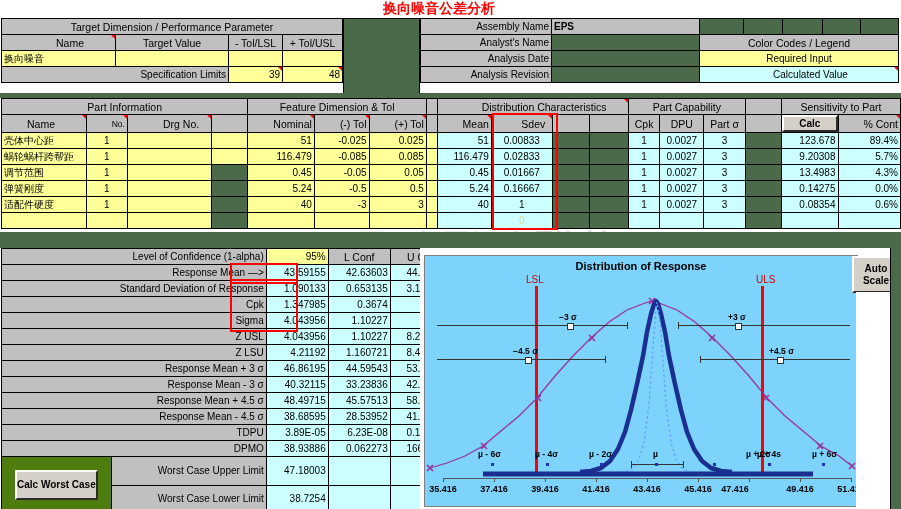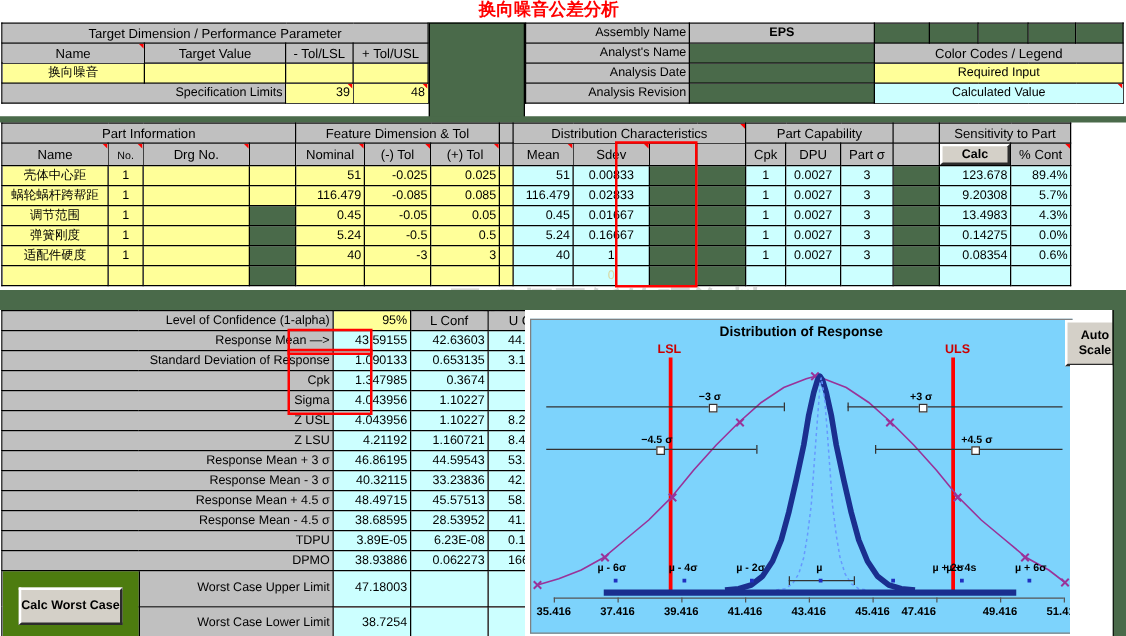--- a/index.html
+++ b/index.html
@@ -22,24 +22,24 @@
     overflow:hidden;
     background:#c0c0c0;
   }
   .hdr{background:#c0c0c0;text-align:center;font-size:10.5px;}
   .lbl{background:#c0c0c0;text-align:right;}
   .yel{background:#ffff99;}
   .cy{background:#ccffff;}
   .grn{background:#4a6a4a;}
   .num{text-align:right;}
   .ctr{text-align:center;}
-  .lft{text-align:center;}
-
-  
-  .cmt{position:relative;}
+  .lft{text-align:left;}
+
+  
+  .cmt{position:relative;padding-left:25px;}
   .cmt:after{
     content:"";position:absolute;right:0;top:0;
     border-top:4px solid #ff0000;border-left:4px solid transparent;
   }
 
   
   #doc-title{
     position:absolute;left:383px;top:0px;width:200px;height:17px;
     color:#ff0000;font-weight:bold;font-size:14px;
     font-family:"DejaVu Sans",sans-serif;
@@ -73,21 +73,21 @@
 
   
   #chart-panel{
     position:absolute;left:424px;top:255px;width:432px;height:250px;
     background:#7dd3fc;border:1px solid #808080;
   }
   #chart-title{
     position:absolute;left:0;top:4px;width:432px;text-align:center;
     font-weight:bold;font-size:11px;color:#000;
   }
-  .speclab{position:absolute;color:#cc0000;font-weight:bold;font-size:10px;}
+  .speclab{position:absolute;color:#cc0000;font-weight:normal;font-size:10px;}
   .specline{position:absolute;width:3px;background:#ff0000;}
   .siglab{position:absolute;font-weight:bold;font-size:8.5px;color:#000;}
   .errbar{position:absolute;height:1px;background:#333;}
   .errtick{position:absolute;width:1px;height:7px;background:#333;}
   .sqmark{position:absolute;width:5px;height:5px;border:1px solid #333;background:#fff;}
   .axisline{position:absolute;height:1px;background:#555;}
   .xtick{position:absolute;width:1px;height:4px;background:#555;}
   .xlab{position:absolute;font-size:9px;font-weight:bold;text-align:center;}
   .mulab{position:absolute;font-size:8.5px;font-weight:bold;}
   .bluedot{position:absolute;width:3px;height:3px;background:#2030c0;}

